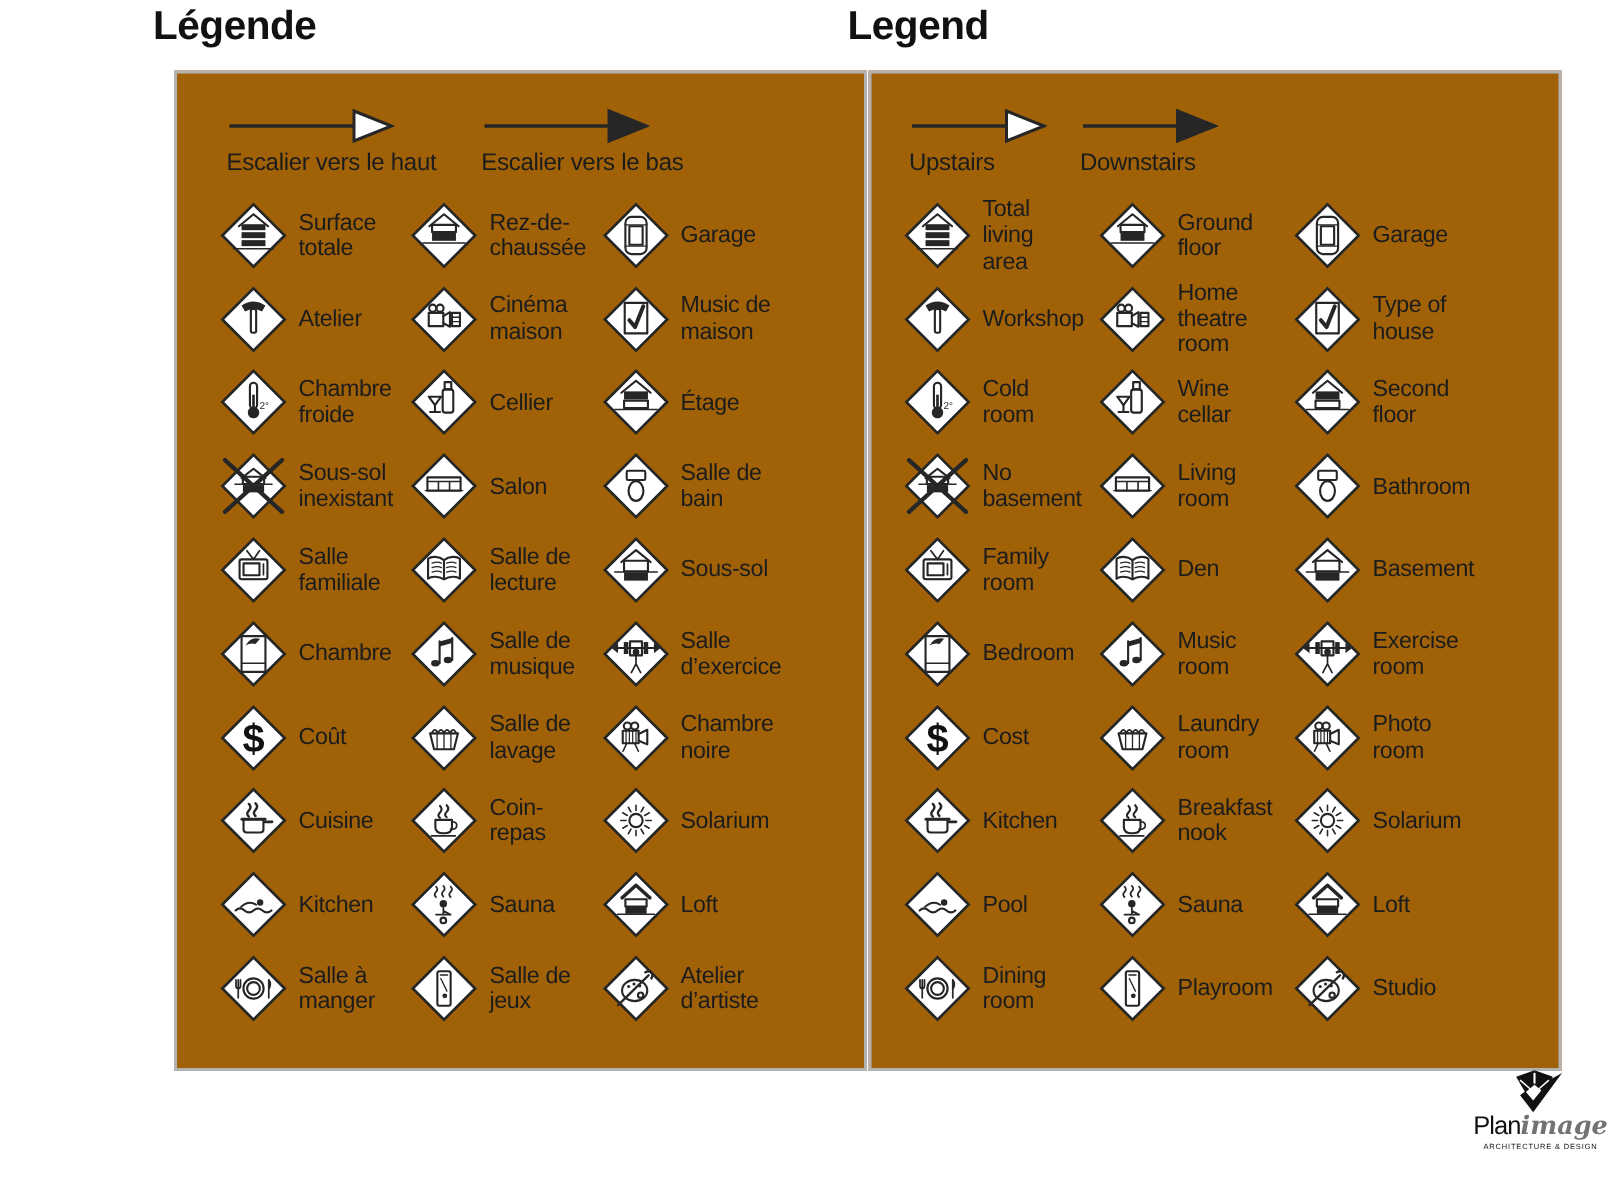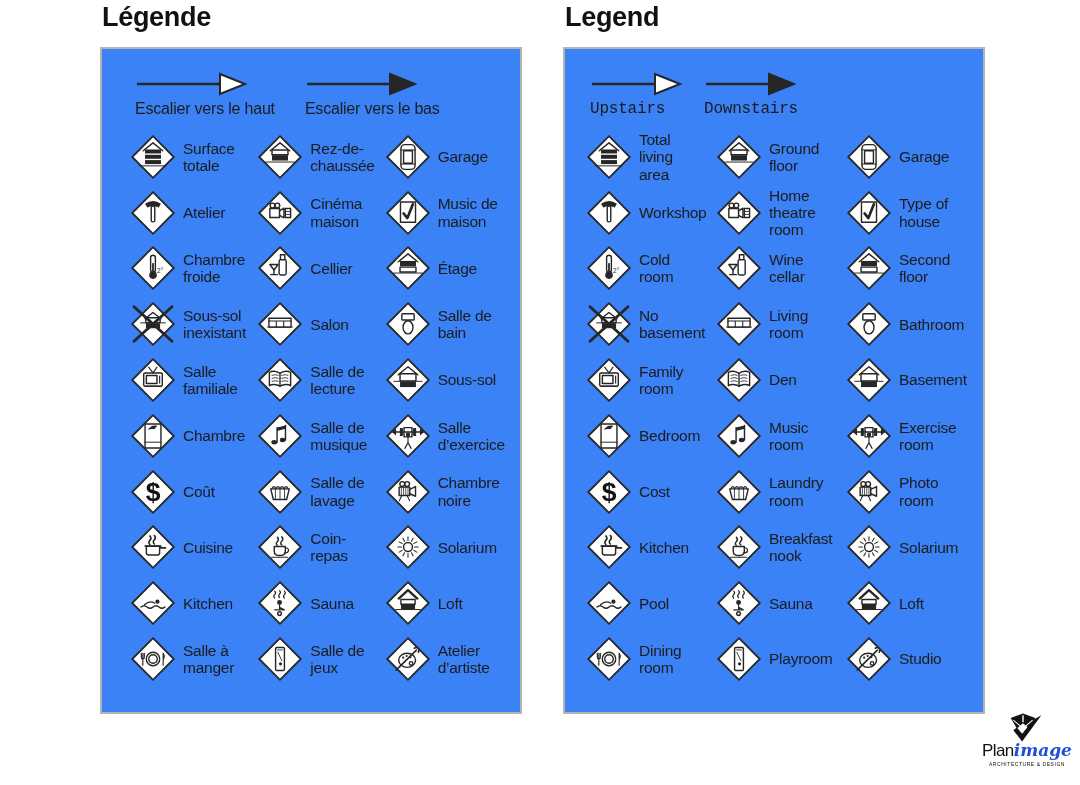--- a/index.html
+++ b/index.html
@@ -14,47 +14,47 @@
     font-family:"Liberation Sans",sans-serif;
   }
   .panel{position:absolute;top:0;width:422px;height:594px;}
   .panel-fr{left:100px;}
   .panel-en{left:563px;}
   .panel-title{
     position:absolute;top:2px;left:2px;
     font-size:27px;font-weight:bold;color:#111;letter-spacing:-0.3px;
   }
   .panel-box{
-    position:absolute;top:47px;left:0;
+    position:absolute;top:47px;left:16px;
     width:418px;height:663px;
-    border:2px solid var(--border);background:#3b82f6;
+    border:2px solid var(--border);background:#a16207;padding-left:40px;
   }
   .arrows{position:absolute;top:22px;left:33px;display:flex;}
   .panel-fr .arrows{gap:30px;}
-  .panel-en .arrows{left:25px;gap:22px;font-family:Liberation Mono, monospace;}
+  .panel-en .arrows{left:25px;gap:22px;}
   .arrow-group{display:flex;flex-direction:column;}
   .arrow-icon{display:block;height:26px;}
   .arrow-label{font-size:16px;margin-top:3px;letter-spacing:-0.2px;white-space:nowrap;}
   .grid{
     position:absolute;top:80px;left:28px;width:382px;
     display:grid;grid-template-columns:repeat(3,1fr);grid-auto-rows:55.8px;
   }
   .panel-en .grid{left:21px;width:390px;}
   .cell{display:flex;align-items:center;gap:7px;min-width:0;}
   .icon{flex:0 0 auto;display:block;width:46px;height:46px;}
   .icon svg{display:block;}
   .label{
     font-size:15.5px;line-height:1.12;letter-spacing:-0.25px;
     white-space:pre-line;
   }
   .logo{position:absolute;left:976px;top:710px;width:102px;text-align:center;}
   .logo-mark{display:block;margin-left:26px;width:42px;height:35px;}
   .logo-brand{font-size:17px;line-height:1;margin-top:-3px;white-space:nowrap;}
   .logo-plan{font-weight:400;letter-spacing:-0.6px;color:#111;}
-  .logo-image{font-style:italic;font-weight:700;font-family:"DejaVu Serif",serif;color:#1d4ed8;}
+  .logo-image{font-style:italic;font-weight:700;font-family:"DejaVu Serif",serif;color:#737373;}
   .logo-tagline{font-size:5px;letter-spacing:0.55px;margin-top:1.5px;color:#111;}
 </style>
 </head>
 <body>
 
 <div class="panel panel-fr">
   <div class="panel-title">Légende</div>
   <div class="panel-box">
     <div class="arrows">
         <div class="arrow-group">

